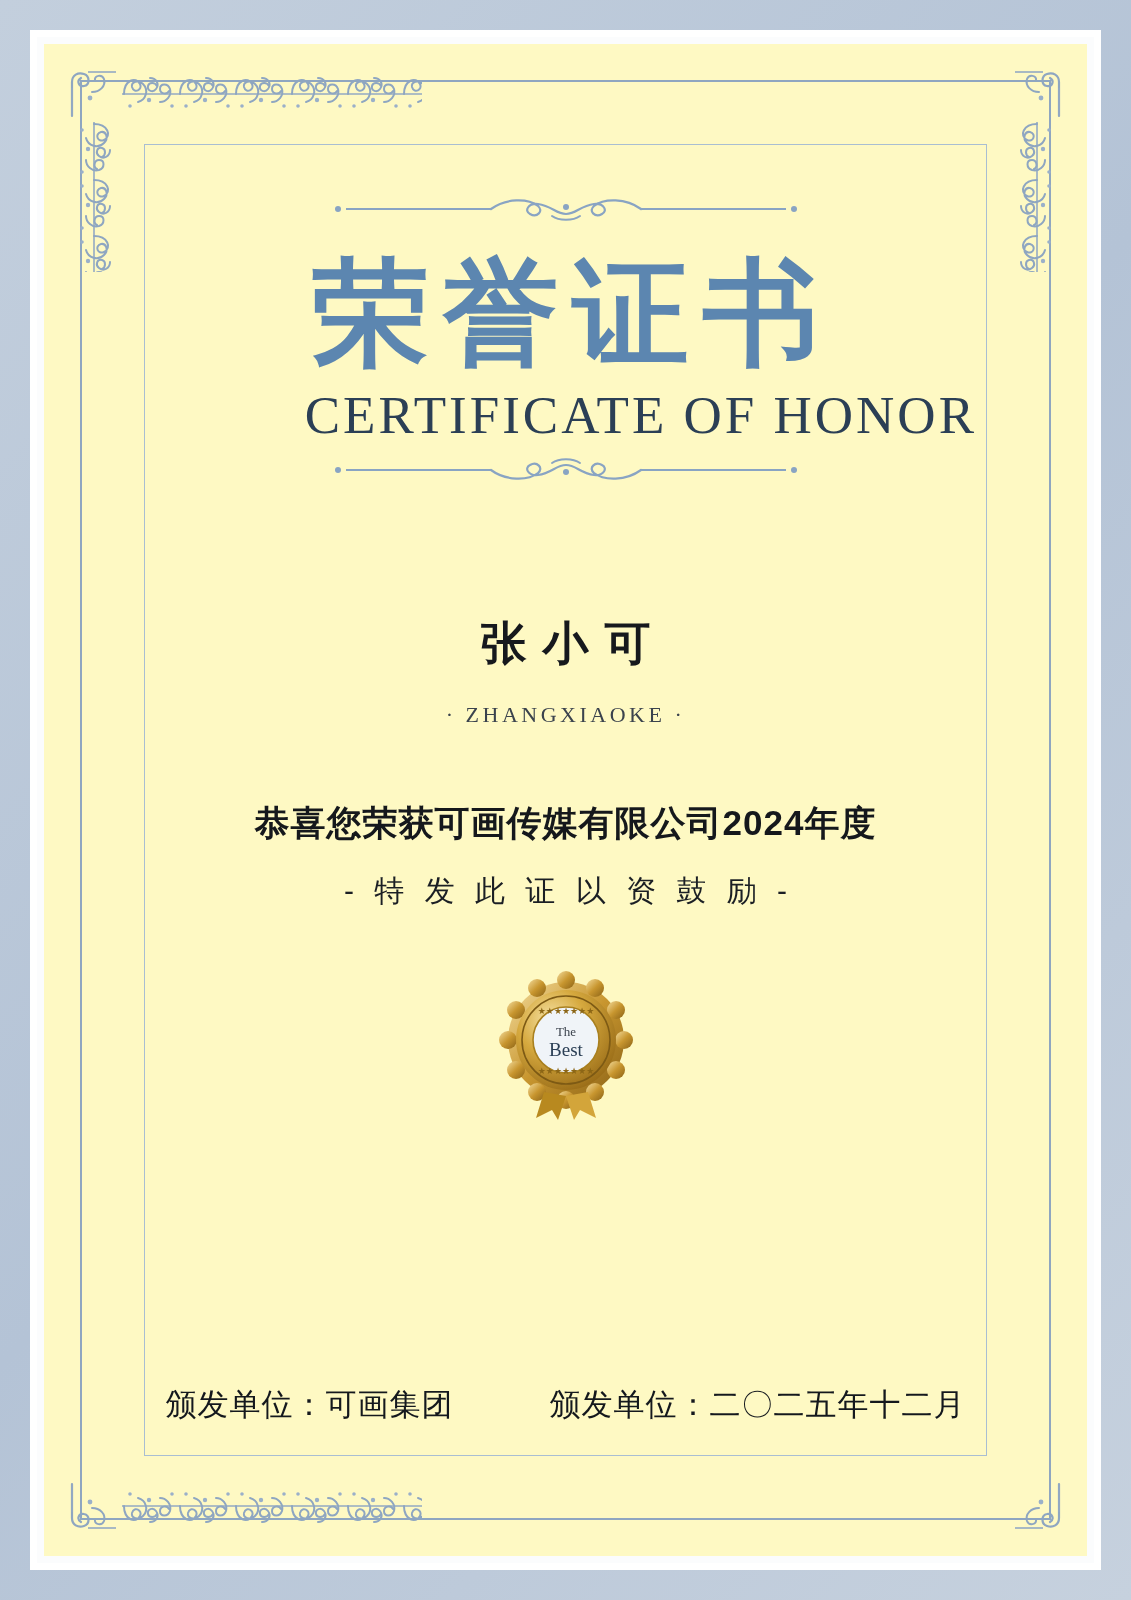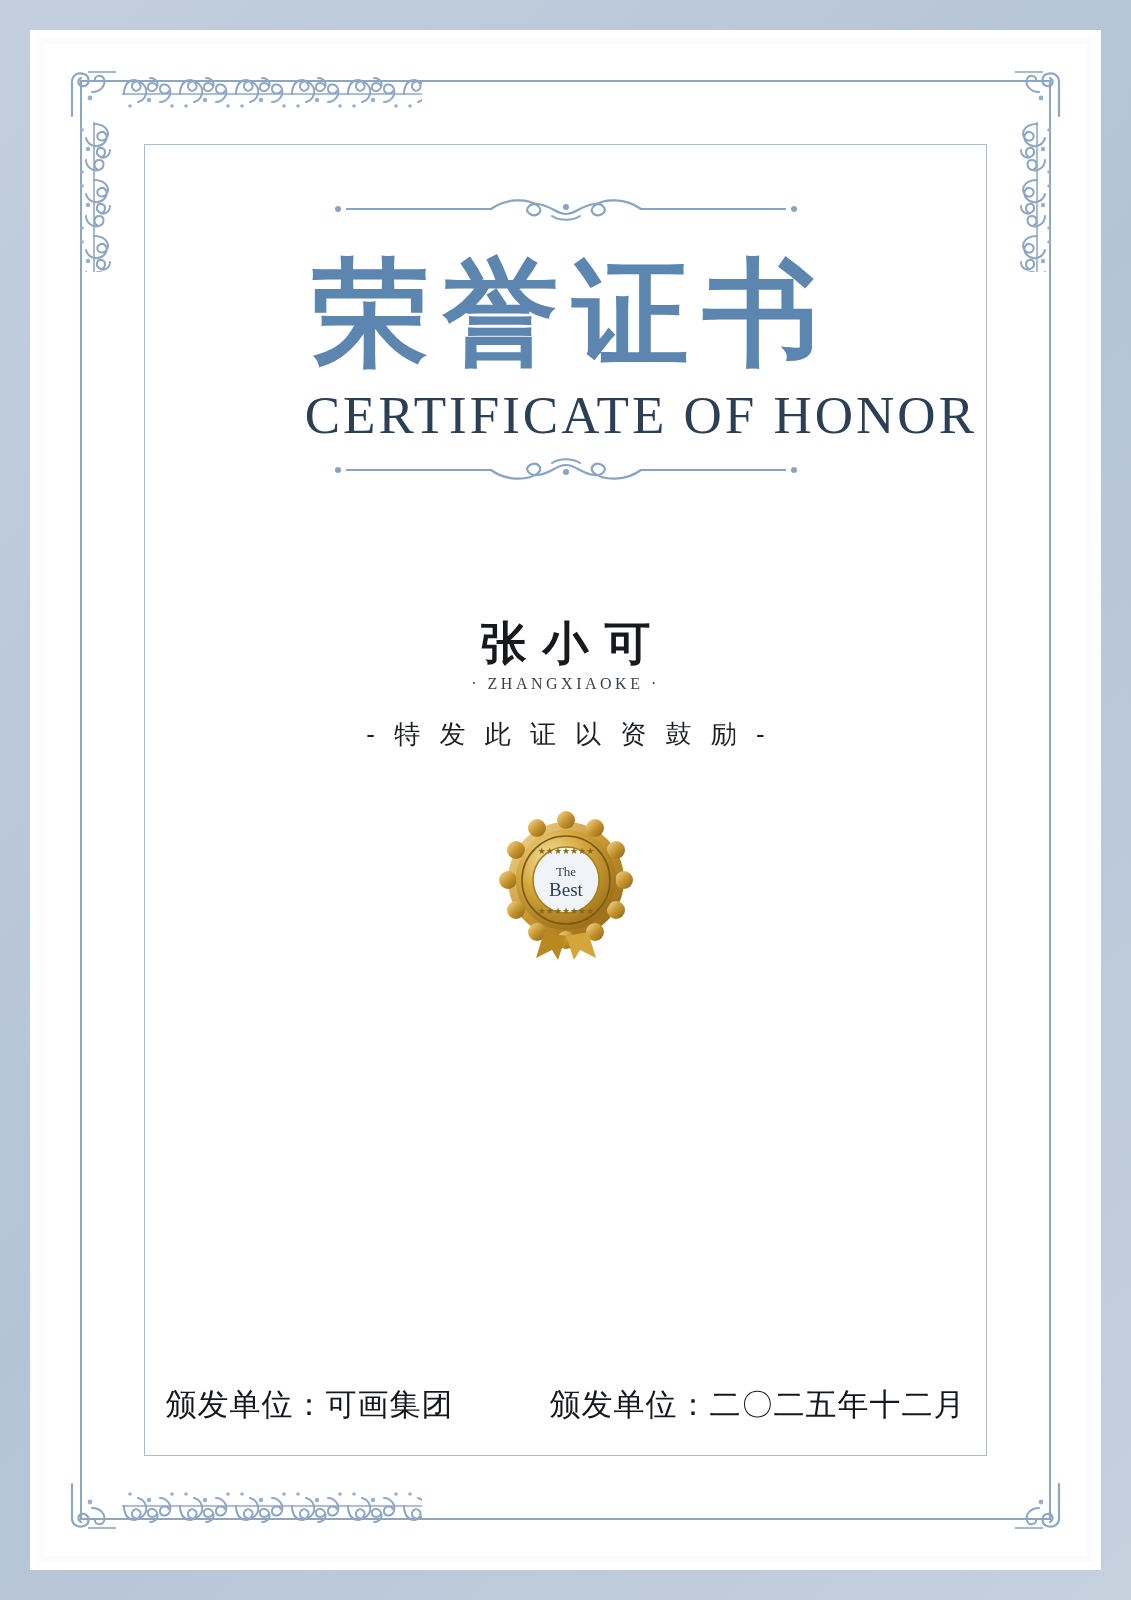--- a/index.html
+++ b/index.html
@@ -46,21 +46,21 @@
     box-sizing: border-box;
   }
 
   
   .paper {
     position: absolute;
     left: 44px;
     top: 44px;
     right: 44px;
     bottom: 44px;
-    background: #ffffff;
+    background: #fef9c3;
     box-sizing: border-box;
   }
 
   
   .orn-border {
     position: absolute;
     left: 22px;
     top: 22px;
     right: 22px;
     bottom: 22px;
@@ -147,23 +147,23 @@
   .recipient {
     margin-top: 128px;
     font-family: "Liberation Sans", sans-serif;
     font-size: 46px;
     font-weight: 700;
     letter-spacing: 16px;
     color: #16191d;
     text-indent: 16px;
   }
   .recipient-pinyin {
-    margin-top: 0;
-    font-family: "Liberation Serif", serif;
-    font-size: 16px;
+    margin-top: 27px;
+    font-family: "Liberation Serif", serif;
+    font-size: 22px;
     letter-spacing: 3.5px;
     color: #3b434d;
   }
 
   .congrats {
     margin-top: 72px;
     font-family: "Liberation Sans", sans-serif;
     font-size: 35px;
     font-weight: 700;
     letter-spacing: 1px;
@@ -176,21 +176,21 @@
     font-size: 68px;
     font-weight: 700;
     letter-spacing: 9px;
     color: #5782ae;
     text-indent: 9px;
   }
 
   .note {
     margin-top: 24px;
     font-family: "Liberation Sans", sans-serif;
-    font-size: 26px;
+    font-size: 30px;
     letter-spacing: 6px;
     color: #1b1f24;
     text-indent: 6px;
   }
 
   
   .seal-wrap {
     margin-top: 56px;
     display: flex;
     justify-content: center;
@@ -321,20 +321,21 @@
           <circle cx="250" cy="17" r="3" fill="#89a4c3"></circle>
           <path d="M236 8 C243 3, 257 3, 264 8" stroke="#89a4c3" stroke-width="2" fill="none" stroke-linecap="round"></path>
           <circle cx="22" cy="15" r="3" fill="#89a4c3"></circle>
           <circle cx="478" cy="15" r="3" fill="#89a4c3"></circle>
         </svg>
       </div>
 
       <div class="recipient">张小可</div>
       <div class="recipient-pinyin">· ZHANGXIAOKE ·</div>
 
+      <div class="congrats">恭喜您荣获可画传媒有限公司2024年度</div>
       <div class="note">- 特 发 此 证  以 资 鼓 励 -</div>
 
       <div class="seal-wrap">
         <svg class="seal" viewBox="0 0 140 152">
           <defs>
             <radialGradient id="goldR" cx="35%" cy="30%" r="75%">
               <stop offset="0%" stop-color="#f6e3a6"></stop>
               <stop offset="45%" stop-color="#d6a93e"></stop>
               <stop offset="100%" stop-color="#9a6d18"></stop>
             </radialGradient>

